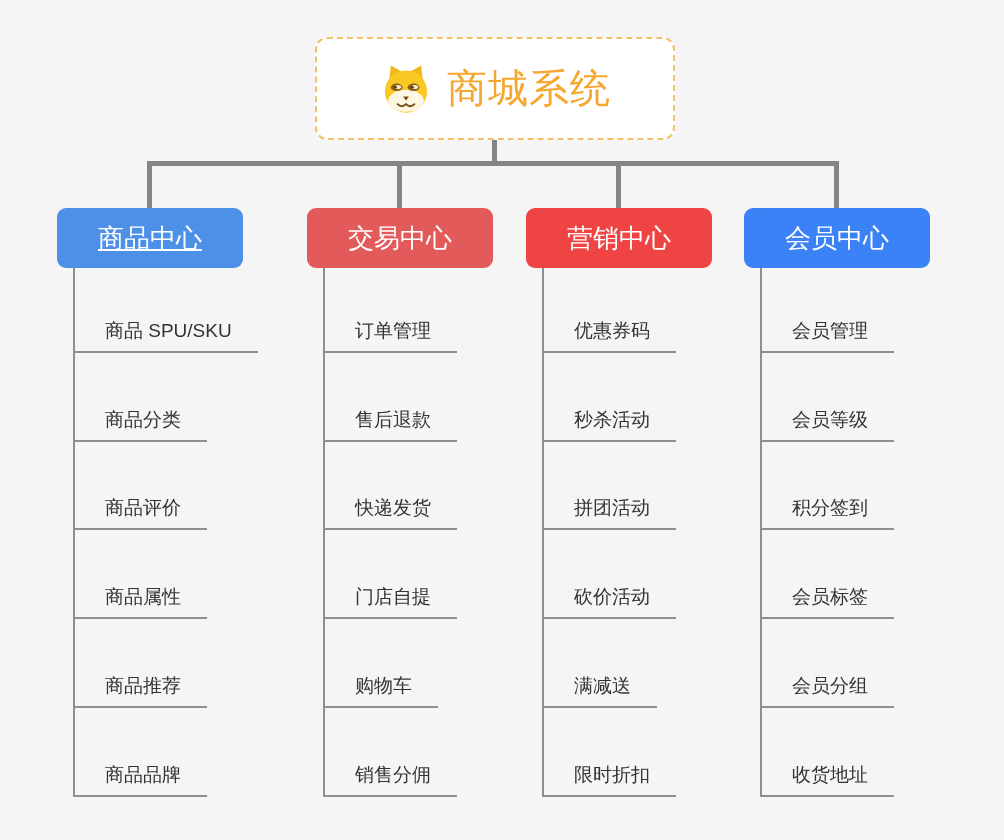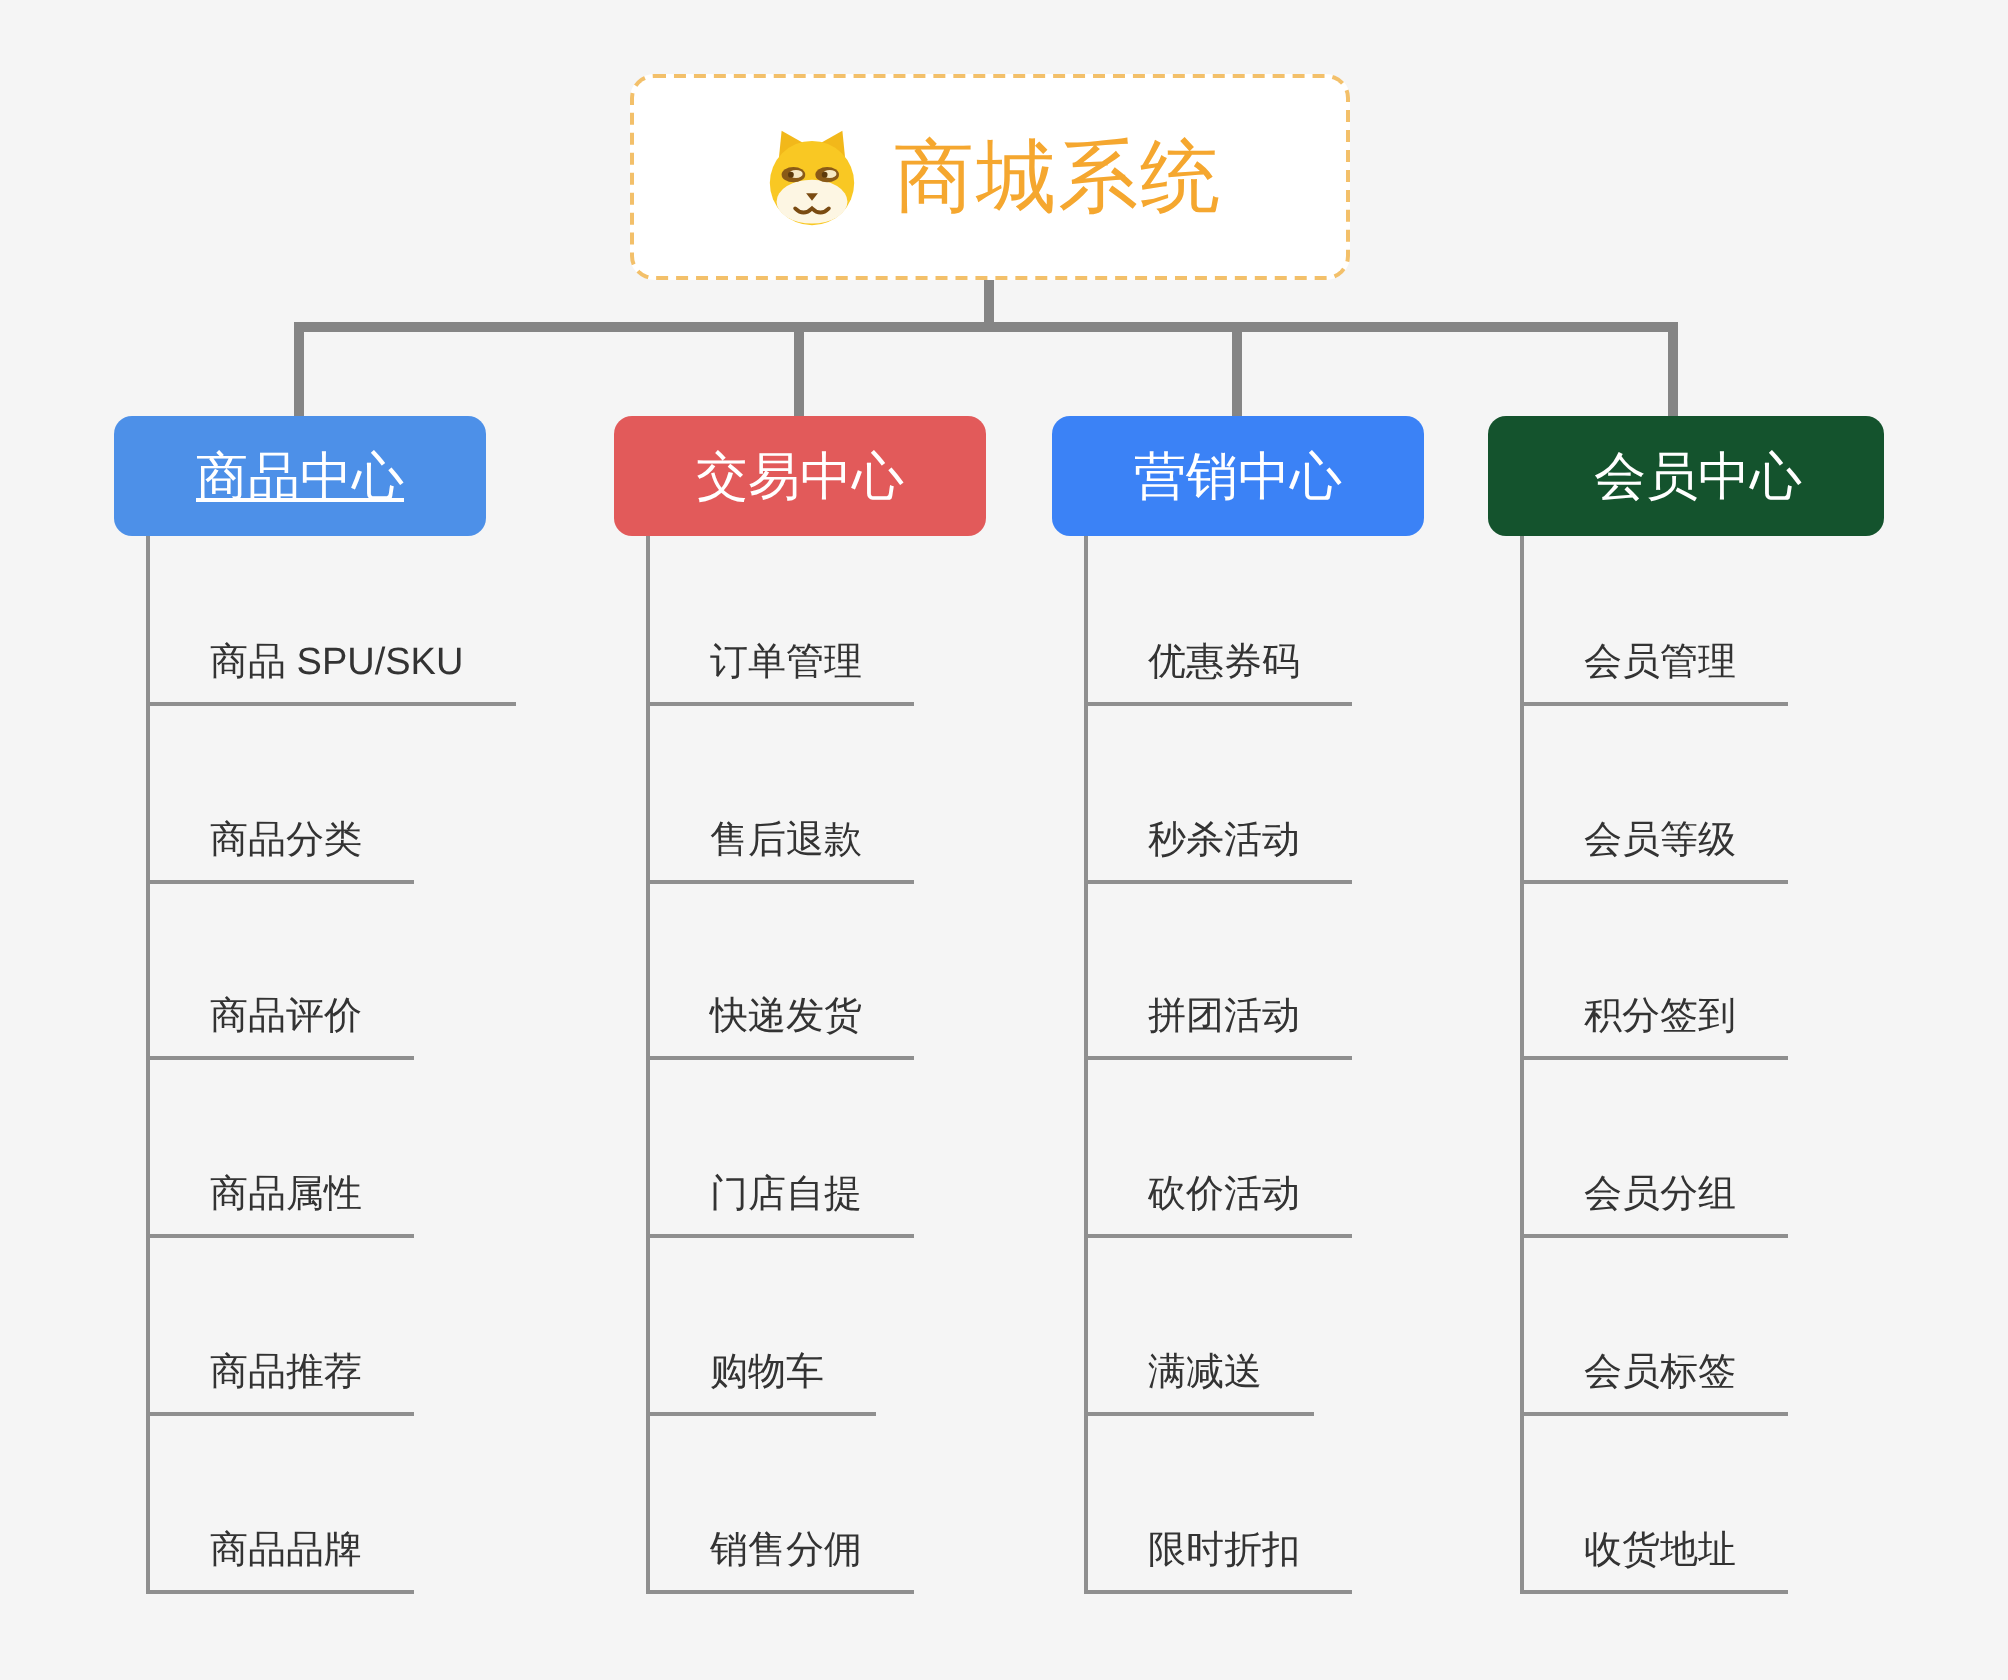--- a/index.html
+++ b/index.html
@@ -123,24 +123,24 @@
   <div class="conn conn-drop b1"></div>
   <div class="conn conn-drop b2"></div>
   <div class="conn conn-drop b3"></div>
 
   <div class="branch-node b0" style="background-color: rgb(77, 144, 232);">
     <span>商品中心</span>
   </div>
   <div class="branch-node b1" style="background-color: rgb(226, 90, 90);">
     <span>交易中心</span>
   </div>
-  <div class="branch-node b2" style="background-color: #3b82f6;">
+  <div class="branch-node b2" style="background-color: #ef4444;">
     <span>营销中心</span>
   </div>
-  <div class="branch-node b3" style="background-color: #14532d; padding-left: 12px;">
+  <div class="branch-node b3" style="background-color: #3b82f6;">
     <span>会员中心</span>
   </div>
 
   <div class="leaf-col b0">
     <div class="leaf">
         <span class="leaf-label">商品 SPU/SKU</span>
       </div>
     <div class="leaf">
         <span class="leaf-label">商品分类</span>
       </div>
@@ -204,23 +204,23 @@
     <div class="leaf">
         <span class="leaf-label">会员管理</span>
       </div>
     <div class="leaf">
         <span class="leaf-label">会员等级</span>
       </div>
     <div class="leaf">
         <span class="leaf-label">积分签到</span>
       </div>
     <div class="leaf">
+        <span class="leaf-label">会员标签</span>
+      </div>
+    <div class="leaf">
         <span class="leaf-label">会员分组</span>
       </div>
     <div class="leaf">
-        <span class="leaf-label">会员标签</span>
-      </div>
-    <div class="leaf">
         <span class="leaf-label">收货地址</span>
       </div>
   </div>
 
 </div>
 
 </body></html>

